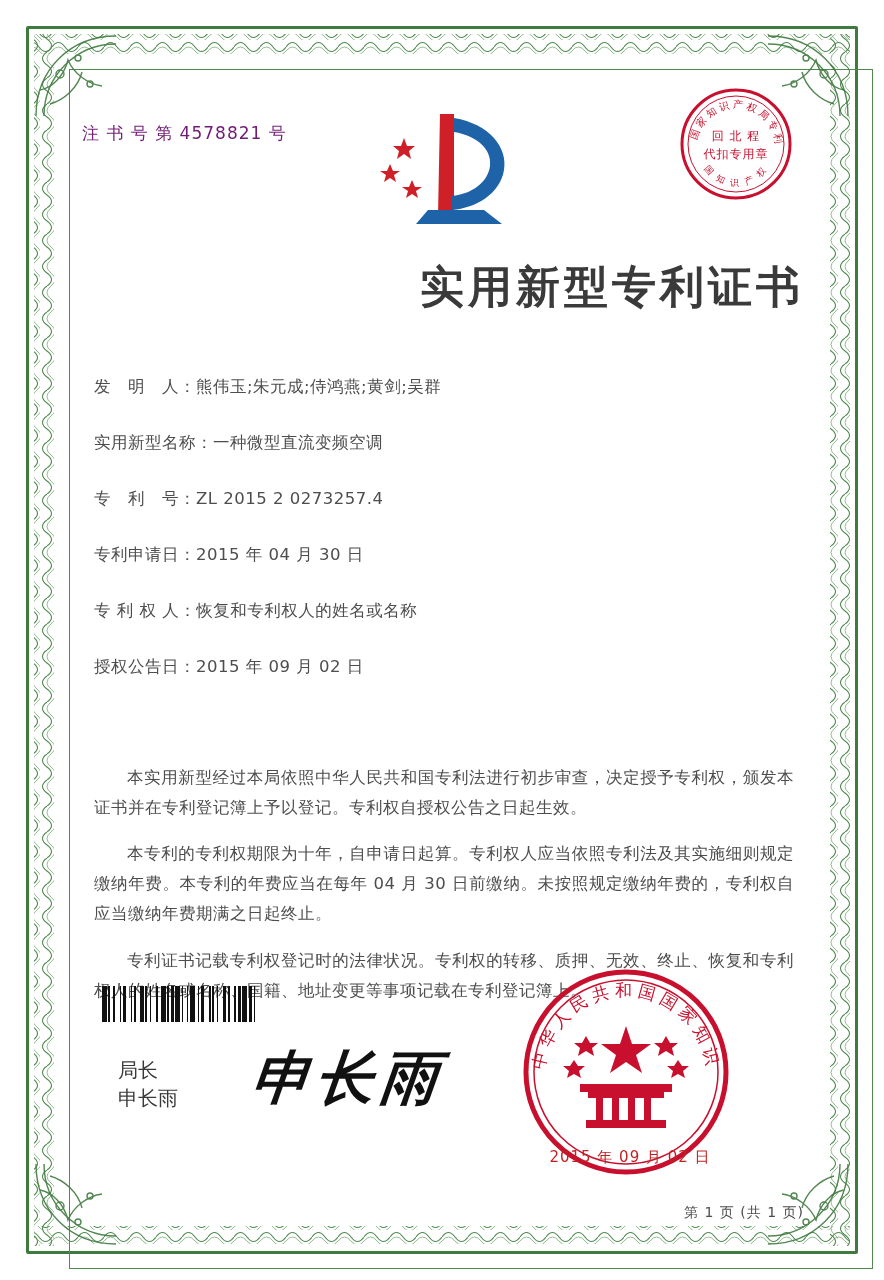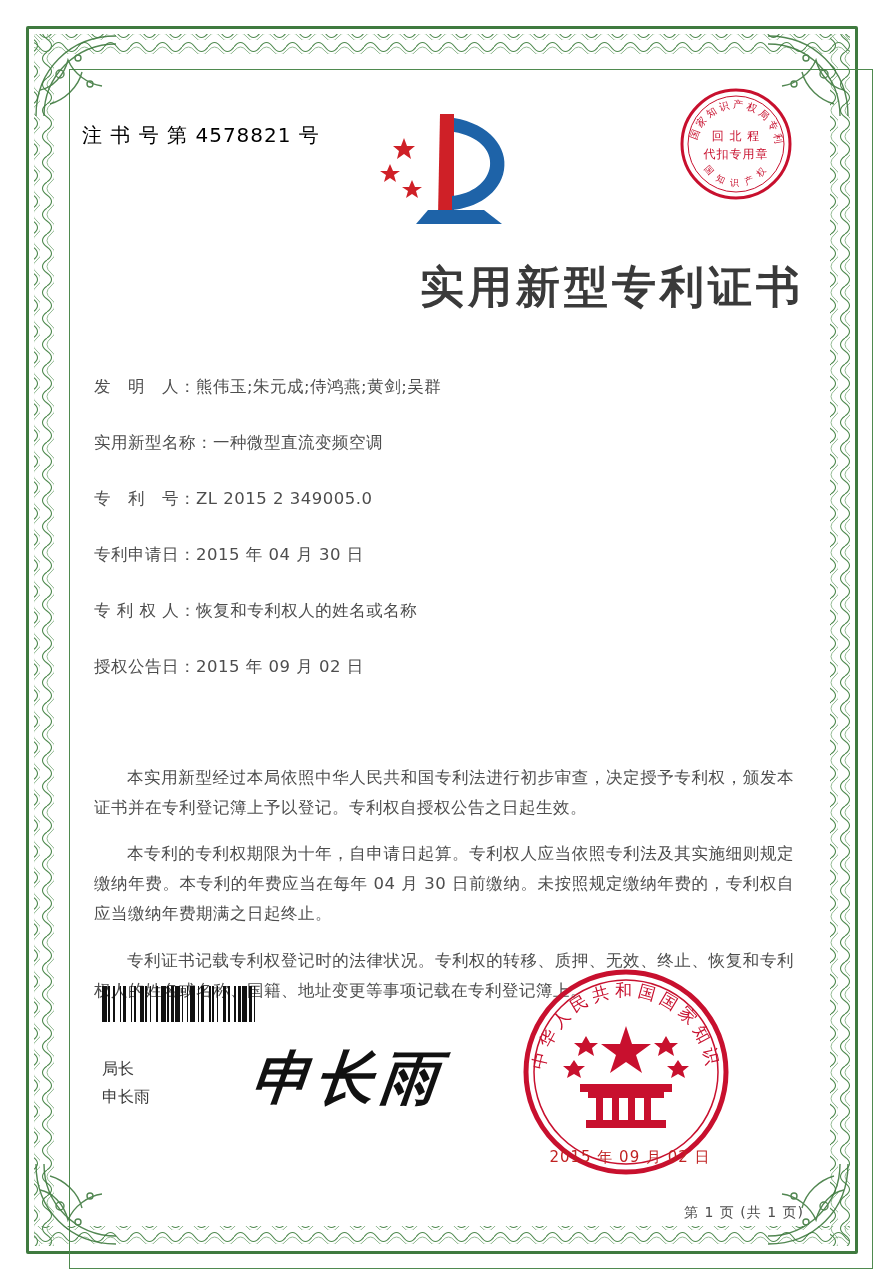--- a/index.html
+++ b/index.html
@@ -63,23 +63,23 @@
     left: 80px;
     top: 86px;
     width: 724px;
     height: 1116px;
   }
 
   .reg-no {
     position: absolute;
     left: 2px;
     top: 36px;
-    font-size: 20px;
+    font-size: 17px;
     letter-spacing: 1px;
-    color: #000000;
+    color: #701a75;
     white-space: nowrap;
   }
 
   
   .logo {
     position: absolute;
     left: 292px;
     top: 20px;
     width: 150px;
     height: 130px;
@@ -162,26 +162,25 @@
   
   .sig-block {
     position: absolute;
     left: 22px;
     top: 966px;
     width: 420px;
     height: 80px;
   }
   .sig-labels {
     position: absolute;
-    left: 0;
+    left: 16px;
     top: 4px;
-    font-size: 16px;
+    font-size: 20px;
     line-height: 28px;
     color: #3a3a3a;
-    font-family: Liberation Mono, monospace;
   }
   .sig-hand {
     position: absolute;
     left: 150px;
     top: -12px;
     font-size: 58px;
     color: #111;
     font-family: "DejaVu Serif", "Liberation Serif", serif;
     letter-spacing: 6px;
     font-style: italic;
@@ -321,21 +320,21 @@
   <div class="doc-title">实用新型专利证书</div>
 
   <div class="fields">
     <div class="field-row">
       <span class="field-label">发　明　人：</span><span class="field-value">熊伟玉;朱元成;侍鸿燕;黄剑;吴群</span>
     </div>
     <div class="field-row">
       <span class="field-label">实用新型名称：</span><span class="field-value">一种微型直流变频空调</span>
     </div>
     <div class="field-row">
-      <span class="field-label">专　利　号：</span><span class="field-value">ZL 2015 2 349005.0</span>
+      <span class="field-label">专　利　号：</span><span class="field-value">ZL 2015 2 0273257.4</span>
     </div>
     <div class="field-row">
       <span class="field-label">专利申请日：</span><span class="field-value">2015 年 04 月 30 日</span>
     </div>
     <div class="field-row">
       <span class="field-label">专 利 权 人：</span><span class="field-value">恢复和专利权人的姓名或名称</span>
     </div>
     <div class="field-row">
       <span class="field-label">授权公告日：</span><span class="field-value">2015 年 09 月 02 日</span>
     </div>

